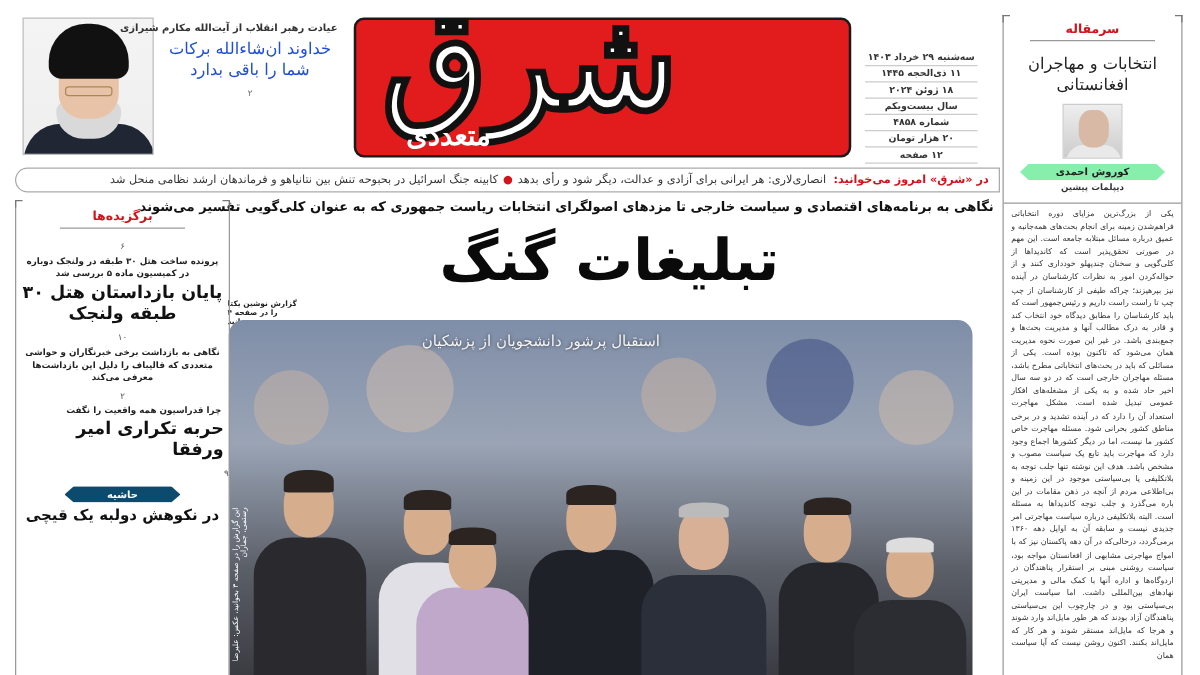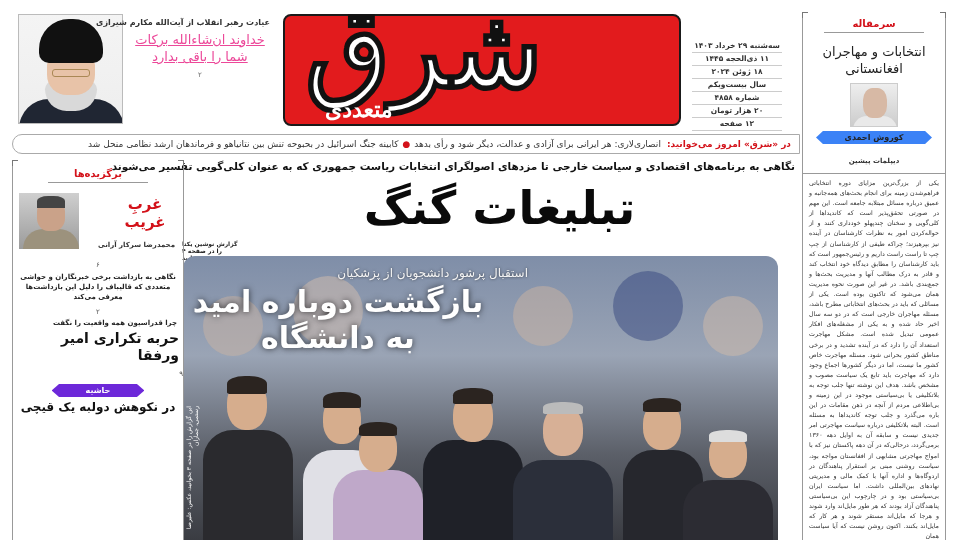--- a/index.html
+++ b/index.html
@@ -10,39 +10,39 @@
   .masthead { position: absolute; left: 0; top: 0; width: 960px; height: 130px; }
   .leader-photo { position: absolute; left: 18px; top: 14px; width: 105px; height: 110px; border: 1px solid #bbb; background: linear-gradient(180deg,#f4f4f4 0%,#eee 100%); overflow: hidden; }
   .leader-photo .turban { position: absolute; left: 20px; top: 4px; width: 64px; height: 44px; background: #111; border-radius: 30px 30px 10px 10px; }
   .leader-photo .face { position: absolute; left: 28px; top: 40px; width: 48px; height: 40px; background: #e8c3a8; border-radius: 10px 10px 20px 20px; }
   .leader-photo .beard { position: absolute; left: 26px; top: 66px; width: 52px; height: 30px; background: #d9d9d9; border-radius: 10px 10px 26px 26px; }
   .leader-photo .robe { position: absolute; left: 0; top: 84px; width: 105px; height: 30px; background: #202633; border-radius: 30px 30px 0 0; }
   .leader-photo .glasses { position: absolute; left: 33px; top: 54px; width: 38px; height: 8px; border: 1px solid #aa8855; border-radius: 3px; }
 
   .leader-quote { position: absolute; left: 130px; top: 18px; width: 140px; text-align: center; }
   .leader-quote .kicker { font-size: 8px; font-weight: bold; color: #333; margin-bottom: 4px; white-space: nowrap; }
-  .leader-quote .quote { font-size: 13px; line-height: 17px; color: #ec4899; text-decoration: underline; }
+  .leader-quote .quote { font-size: 13px; line-height: 17px; color: #1d4ed8; }
   .leader-quote .pageref { font-size: 7px; color: #666; margin-top: 6px; }
 
   .logo { position: absolute; left: 283px; top: 14px; width: 398px; height: 112px; background: #e21b1d; border: 2px solid #1a1a1a; border-radius: 8px; overflow: visible; }
   .logo-word { position: absolute; left: 20px; top: -22px; font-family: "DejaVu Serif", serif; font-size: 110px; font-weight: bold; color: #fff; line-height: 1; -webkit-text-stroke: 2px #111; letter-spacing: -4px; }
   .logo-sub { position: absolute; left: 40px; bottom: 2px; font-family: "DejaVu Serif", serif; font-size: 22px; font-weight: bold; color: #fff; }
 
   .issue-info { position: absolute; left: 692px; top: 40px; width: 90px; text-align: center; font-size: 7.5px; font-weight: bold; color: #333; }
   .issue-info div { border-bottom: 1px solid #ccc; padding: 1px 0 2px; }
 
   
   .ticker { position: absolute; left: 12px; top: 134px; width: 788px; height: 20px; border: 1px solid #aaa; border-radius: 10px 0 0 10px; display: flex; align-items: center; padding: 0 8px; font-size: 9px; white-space: nowrap; overflow: hidden; }
   .ticker .label { color: #d3121a; font-weight: bold; margin-left: 6px; }
   .ticker .item { color: #333; }
   .ticker .dot { color: #d3121a; margin: 0 4px; }
 
   
   .subhead { position: absolute; left: 180px; top: 160px; width: 615px; text-align: center; font-size: 10.5px; font-weight: bold; color: #111; white-space: nowrap; }
-  .headline { position: absolute; left: 192px; top: 178px; width: 615px; text-align: center; font-size: 46px; font-weight: 900; color: #0a0a0a; line-height: 60px; letter-spacing: 1px; }
+  .headline { position: absolute; left: 180px; top: 178px; width: 615px; text-align: center; font-size: 46px; font-weight: 900; color: #0a0a0a; line-height: 60px; letter-spacing: 1px; }
   .report-note { position: absolute; left: 182px; top: 240px; width: 60px; font-size: 6px; font-weight: bold; color: #222; text-align: left; direction: rtl; line-height: 7px; }
 
   .hero { position: absolute; left: 183px; top: 256px; width: 595px; height: 284px; border-radius: 12px 12px 0 0; overflow: hidden; background: linear-gradient(180deg,#7f8ea8 0%,#9aa4b5 35%,#5b5f68 70%,#3a3c42 100%); }
   .hero .crowd { position: absolute; border-radius: 50%; }
   .hero .kicker { position: absolute; right: 250px; top: 10px; font-size: 12px; color: #f4f4f4; text-shadow: 0 0 3px rgba(0,0,0,.6); white-space: nowrap; }
   .hero .title { position: absolute; right: 290px; top: 28px; width: 300px; text-align: center; font-size: 30px; font-weight: 900; color: #fff; line-height: 36px; text-shadow: 0 0 6px rgba(0,0,0,.7); }
   .hero .caption-side { position: absolute; left: 2px; top: 150px; width: 12px; height: 130px; writing-mode: vertical-rl; transform: rotate(180deg); font-size: 6px; color: #fff; }
   .person { position: absolute; bottom: 0; }
   .person .head { position: absolute; border-radius: 45%; background: #d6ad8d; }
   .person .hair { position: absolute; border-radius: 45% 45% 10% 10%; background: #2b2420; }
@@ -57,30 +57,30 @@
   .feature .title { position: absolute; right: 8px; top: 2px; width: 60px; font-size: 15px; font-weight: 900; color: #d3121a; line-height: 18px; }
   .feature .photo { position: absolute; left: 6px; top: 0; width: 60px; height: 56px; background: linear-gradient(180deg,#cfcfcf,#9b9b9b); overflow: hidden; }
   .feature .photo .h { position: absolute; left: 18px; top: 6px; width: 28px; height: 32px; background: #caa289; border-radius: 40%; }
   .feature .photo .hh { position: absolute; left: 18px; top: 3px; width: 28px; height: 12px; background: #444; border-radius: 40% 40% 0 0; }
   .feature .photo .b { position: absolute; left: 4px; top: 36px; width: 56px; height: 24px; background: #9c927d; border-radius: 20px 20px 0 0; }
   .feature .author { position: absolute; right: 8px; top: 48px; font-size: 7px; color: #333; font-weight: bold; }
   .num { font-size: 7px; color: #555; margin-top: 6px; }
   .small { font-size: 7px; line-height: 10px; color: #222; font-weight: bold; padding: 0 6px; }
   .big { font-size: 14px; font-weight: 900; line-height: 17px; color: #111; padding: 0 4px; margin-top: 2px; }
   .big.light { font-weight: normal; }
-  .hashiye { display: inline-block; background: #6d28d9; color: #fff; font-size: 8px; font-weight: bold; padding: 2px 34px; margin-top: 6px; clip-path: polygon(8% 0,92% 0,100% 50%,92% 100%,8% 100%,0 50%); }
+  .hashiye { display: inline-block; background: #0c4a6e; color: #fff; font-size: 8px; font-weight: bold; padding: 2px 34px; margin-top: 6px; clip-path: polygon(8% 0,92% 0,100% 50%,92% 100%,8% 100%,0 50%); }
 
   
   .right-col { position: absolute; left: 802px; top: 12px; width: 144px; height: 528px; border-left: 1px solid #999; border-right: 1px solid #999; text-align: center; }
   .right-col .section-tag { margin-top: 6px; }
   .right-col .editorial-title { font-size: 13px; line-height: 17px; color: #222; margin-top: 6px; }
   .author-photo { margin: 6px auto 0; width: 48px; height: 44px; background: linear-gradient(180deg,#eee,#ccc); position: relative; overflow: hidden; border: 1px solid #ccc; }
   .author-photo .h { position: absolute; left: 12px; top: 4px; width: 24px; height: 30px; background: #d7b9a5; border-radius: 40%; }
   .author-photo .b { position: absolute; left: 2px; top: 32px; width: 44px; height: 14px; background: #e9e9e9; border-radius: 14px 14px 0 0; }
-  .author-plate { margin: 4px auto 13px; width: 116px; font-size: 8px; font-weight: bold; color: #222; background: #3b82f6; padding: 2px 0; clip-path: polygon(6% 0,94% 0,100% 50%,94% 100%,6% 100%,0 50%); }
+  .author-plate { margin: 4px auto 2px; width: 116px; font-size: 8px; font-weight: bold; color: #222; background: #86efac; padding: 2px 0; clip-path: polygon(6% 0,94% 0,100% 50%,94% 100%,6% 100%,0 50%); }
   .author-role { font-size: 7px; color: #333; margin-top: 0; font-weight: bold; }
   .body-text { font-size: 6.3px; line-height: 10.1px; color: #333; text-align: justify; padding: 0 6px; margin-top: 8px; border-top: 1px solid #999; padding-top: 4px; }
 </style>
 </head>
 <body>
 
 <div class="masthead">
   <div class="leader-photo">
     <div class="robe"></div>
       <div class="beard"></div>
@@ -159,41 +159,36 @@
     <div class="head" style="left:20px;top:12px;width:38px;height:48px;"></div>
     <div class="hair" style="left:20px;top:8px;width:38px;height:14px;"></div>
   </div>
   <div class="person" style="left:500px;width:90px;height:110px;">
     <div class="body" style="left:0;width:90px;height:60px;background:#2c2c33;"></div>
     <div class="head" style="left:26px;top:2px;width:38px;height:46px;"></div>
     <div class="hair" style="left:26px;top:0;width:38px;height:12px;background:#ddd;"></div>
   </div>
 
   <div class="kicker">استقبال پرشور دانشجویان از پزشکیان</div>
-  <div class="title">بازگشت دوباره امید به دانشگاه</div>
   <div class="caption-side">این گزارش را در صفحه ۳ بخوانید، عکس: علیرضا رستمی، جماران</div>
 </div>
 
 <div class="left-col">
   <div class="corner" style="left:-1px;top:0;border-left:1px solid #777;"></div>
   <div class="corner" style="right:-1px;top:0;border-right:1px solid #777;"></div>
   <div class="section-tag">برگزیده‌ها</div>
   <div class="rule"></div>
 
-  <div class="feature">
-    <div class="title">غربِ غریب</div>
-    <div class="photo">
-        <div class="b"></div>
-        <div class="h"></div>
-        <div class="hh"></div>
-      </div>
-    <div class="author">محمدرضا سرکار آرانی</div>
-  </div>
   <div class="num">۶</div>
 
+  <div style="margin-top:3px;">
+    <div class="small">پرونده ساخت هتل ۳۰ طبقه در ولنجک دوباره در کمیسیون ماده ۵ بررسی شد</div>
+    <div class="big">پایان بازداستان هتل ۳۰ طبقه ولنجک</div>
+    <div class="num">۱۰</div>
+  </div>
 
   <div style="margin-top:3px;">
     <div class="small">نگاهی به بازداشت برخی خبرنگاران و حواشی متعددی که قالیباف را دلیل این بازداشت‌ها معرفی می‌کند</div>
     <div class="num">۲</div>
   </div>
 
   <div style="margin-top:2px;text-align:right;">
     <div class="small">چرا قدراسیون همه واقعیت را نگفت</div>
     <div class="big">حربه تکراری امیر ورفقا</div>
     <div class="num">۹</div>

